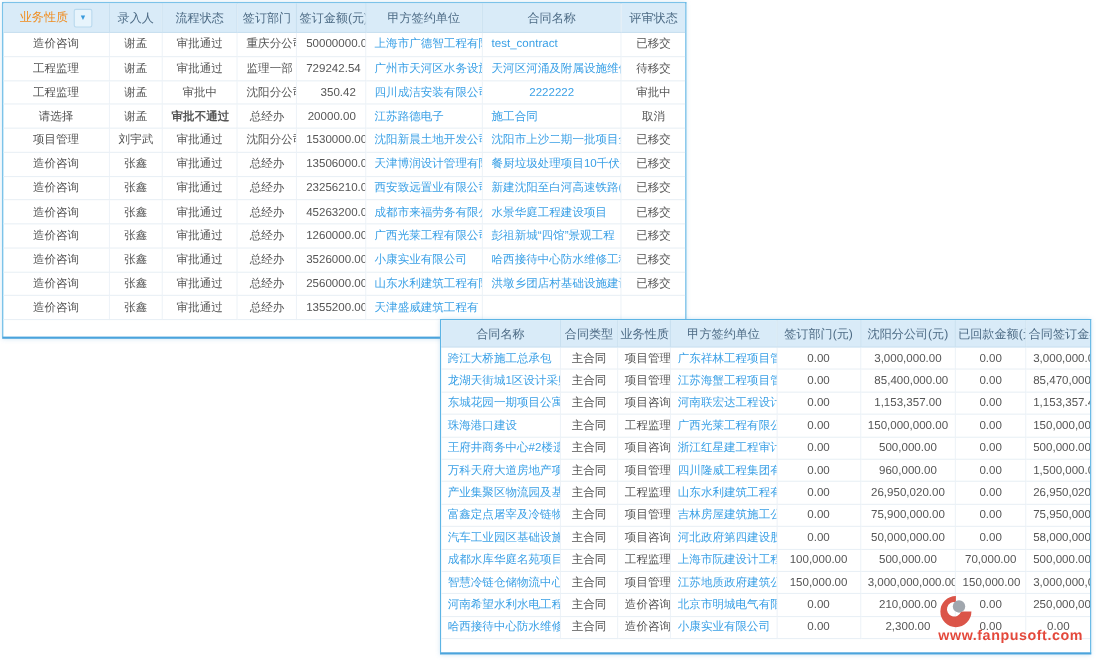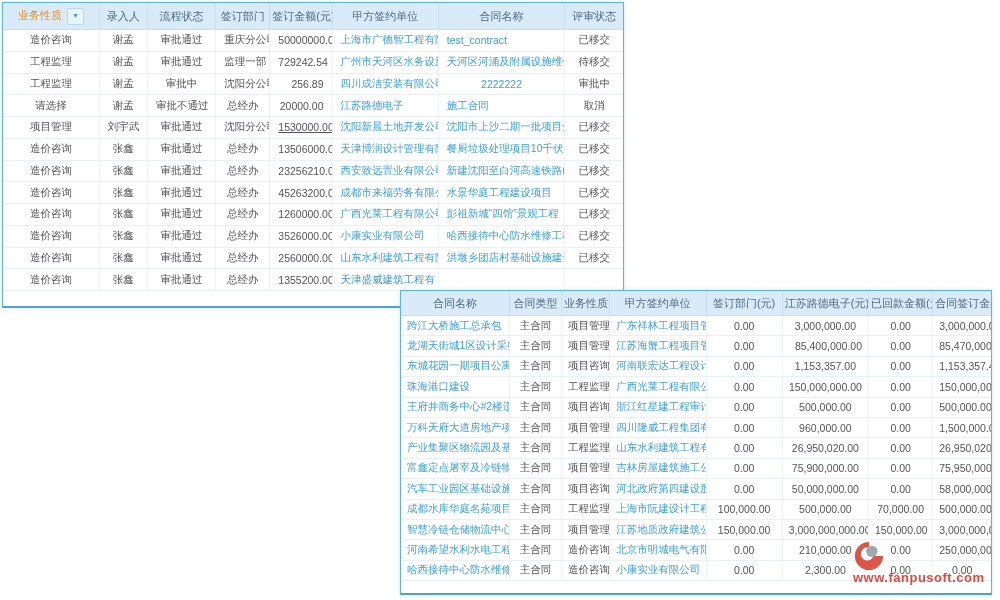--- a/index.html
+++ b/index.html
@@ -21,21 +21,21 @@
            padding:0 2px;white-space:nowrap;overflow:hidden;}
   #settle-win .grid th{height:24px;}
   .grid td{height:20.75px;border-right:1px solid #eef3f8;border-bottom:1px solid #e9f0f6;
            color:#555;padding:0 8px;white-space:nowrap;overflow:hidden;}
   #settle-win .grid td{height:19.4px;padding:0 6px;}
   .grid th:last-child,.grid td:last-child{border-right:none;}
   .link{color:var(--link);cursor:pointer;}
   .hdr-accent{color:var(--accent);}
   .st-green{color:var(--green);}
   .st-orange{color:var(--orange);}
-  .st-red{color:var(--red);}
+  .st-red{color:var(--red);font-weight:bold;}
   .filter-btn{display:inline-flex;align-items:center;justify-content:center;width:15px;height:15px;
               margin-left:5px;background:#e7f4fc;border:1px solid #b9d9ee;border-radius:2px;
               color:#3a9bdc;font-size:8px;line-height:1;vertical-align:middle;cursor:pointer;}
   .watermark{position:absolute;left:853px;top:540px;width:150px;z-index:3;opacity:.92;}
   .wm-row{display:flex;align-items:center;}
   .wm-brand{font-size:27px;font-weight:bold;color:#8f969e;letter-spacing:1px;
             text-shadow:1.5px 1.5px 0 rgba(214,73,58,.45);}
   .wm-url{font-size:13px;font-weight:bold;color:#e2392b;margin-top:-2px;letter-spacing:.5px;}
   .wm-logo{display:inline-block;width:32px;height:32px;margin-right:2px;flex:0 0 auto;}
 </style>
@@ -86,41 +86,41 @@
             <td style="text-align: right;">729242.54</td>
             <td style="text-align: left;"><span class="link">广州市天河区水务设施管...</span></td>
             <td style="text-align: left;"><span class="link">天河区河涌及附属设施维修养护和河...</span></td>
             <td style="text-align: center;">待移交</td>
           </tr>
           <tr>
             <td style="text-align: center;">工程监理</td>
             <td style="text-align: center;">谢孟</td>
             <td class="st-orange" style="text-align: center;">审批中</td>
             <td style="text-align: center;">沈阳分公司</td>
-            <td style="text-align: right;">256.89</td>
+            <td style="text-align: right;">350.42</td>
             <td style="text-align: left;"><span class="link">四川成洁安装有限公司</span></td>
             <td style="text-align: center;"><span class="link">2222222</span></td>
             <td style="text-align: center;">审批中</td>
           </tr>
           <tr>
             <td style="text-align: center;">请选择</td>
             <td style="text-align: center;">谢孟</td>
             <td class="st-red" style="text-align: center;">审批不通过</td>
             <td style="text-align: center;">总经办</td>
             <td style="text-align: right;">20000.00</td>
             <td style="text-align: left;"><span class="link">江苏路德电子</span></td>
             <td style="text-align: left;"><span class="link">施工合同</span></td>
             <td style="text-align: center;">取消</td>
           </tr>
           <tr>
             <td style="text-align: center;">项目管理</td>
             <td style="text-align: center;">刘宇武</td>
             <td class="st-green" style="text-align: center;">审批通过</td>
             <td style="text-align: center;">沈阳分公司</td>
-            <td style="text-align: left; text-decoration: underline;">1530000.00</td>
+            <td style="text-align: left;">1530000.00</td>
             <td style="text-align: left;"><span class="link">沈阳新晨土地开发公司</span></td>
             <td style="text-align: left;"><span class="link">沈阳市上沙二期一批项目全过程项目...</span></td>
             <td style="text-align: center;">已移交</td>
           </tr>
           <tr>
             <td style="text-align: center;">造价咨询</td>
             <td style="text-align: center;">张鑫</td>
             <td class="st-green" style="text-align: center;">审批通过</td>
             <td style="text-align: center;">总经办</td>
             <td style="text-align: right;">13506000.00</td>
@@ -206,21 +206,21 @@
           <col style="width: 64px;">
           <col style="width: 58px;">
         </colgroup>
         <thead>
           <tr>
             <th><span>合同名称</span></th>
             <th><span>合同类型</span></th>
             <th><span>业务性质</span></th>
             <th><span>甲方签约单位</span></th>
             <th><span>签订部门(元)</span></th>
-            <th><span>江苏路德电子(元)</span></th>
+            <th><span>沈阳分公司(元)</span></th>
             <th><span>已回款金额(元)</span></th>
             <th><span>合同签订金额(元)</span></th>
           </tr>
         </thead>
         <tbody>
           <tr>
             <td style="text-align: left;"><span class="link">跨江大桥施工总承包</span></td>
             <td style="text-align: center;">主合同</td>
             <td style="text-align: center;">项目管理</td>
             <td style="text-align: left;"><span class="link">广东祥林工程项目管理公司</span></td>

